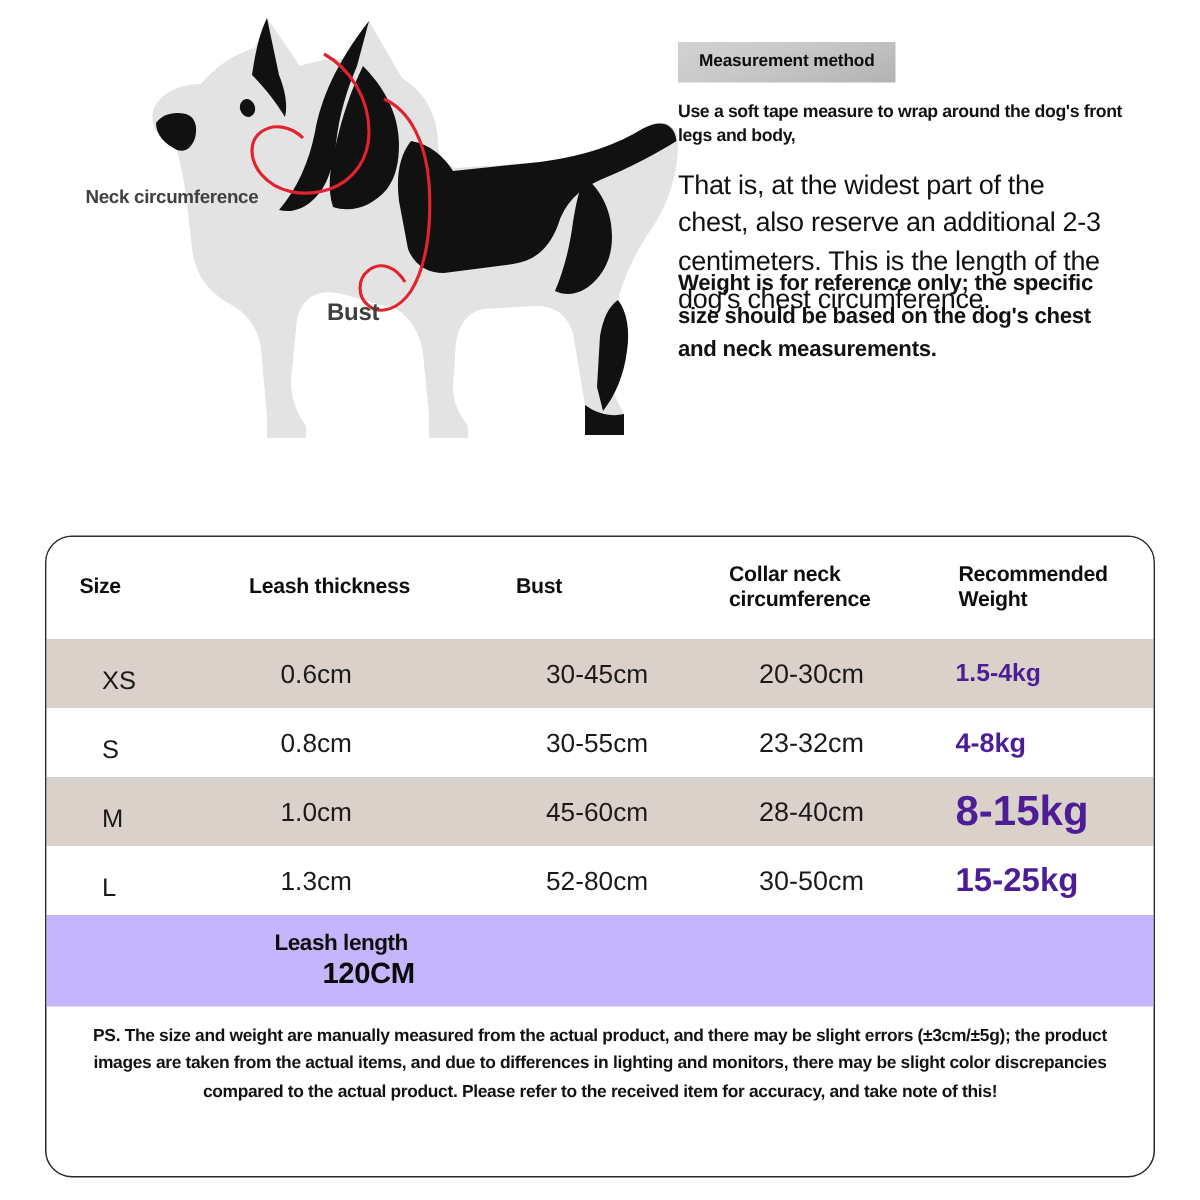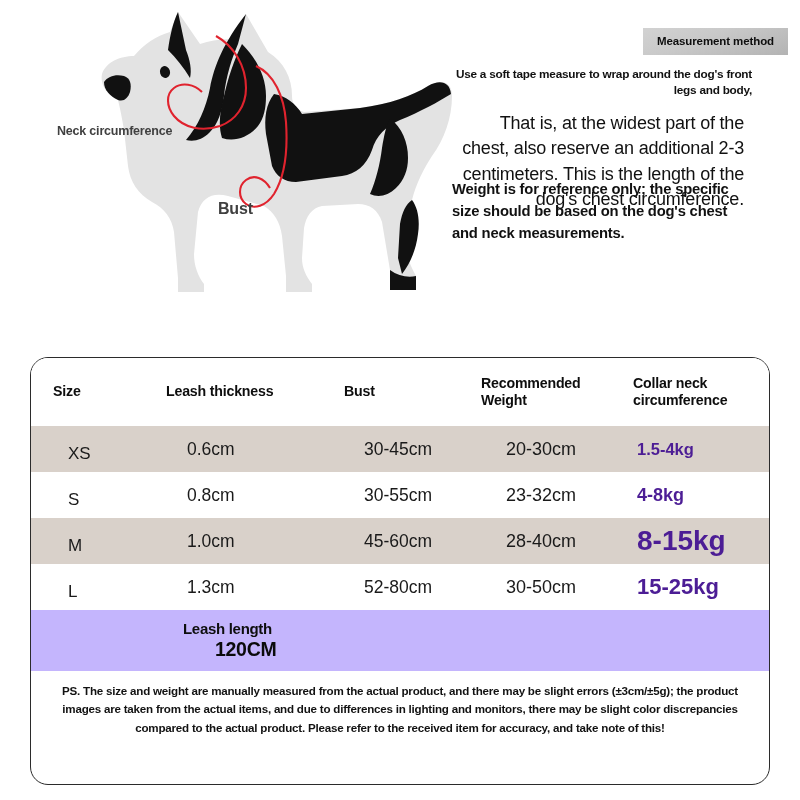--- a/index.html
+++ b/index.html
@@ -53,21 +53,20 @@
     top: 200px;
     font-size: 16px;
   }
 
   
   #method-block {
     position: absolute;
     left: 452px;
     top: 28px;
     width: 336px;
-    text-align: right;
   }
   #method-badge {
     display: inline-block;
     padding: 7px 14px 8px 14px;
     font-size: 11.5px;
     font-weight: bold;
     color: #0d0d0d;
     letter-spacing: -0.1px;
     background: linear-gradient(160deg, #d2d2d2 0%, #c9c9c9 40%, #b3b3b3 100%);
   }
@@ -321,22 +320,22 @@
 
   <div id="weight-note">Weight is for reference only; the specific size should be based on the dog's chest and neck measurements.</div>
 </div>
 
 <div id="size-table">
 
   <div class="trow plain" id="table-header">
     <div class="hcell c-size">Size</div>
     <div class="hcell c-leash">Leash thickness</div>
     <div class="hcell c-bust">Bust</div>
+    <div class="hcell c-collar">Collar neck circumference</div>
     <div class="hcell c-weight">Recommended Weight</div>
-    <div class="hcell c-collar">Collar neck circumference</div>
   </div>
 
   <div class="trow shaded data-row r-xs">
     <div class="dcell c-size">XS</div>
     <div class="dcell c-leash">0.6cm</div>
     <div class="dcell c-bust">30-45cm</div>
     <div class="dcell c-collar">20-30cm</div>
     <div class="dcell c-weight">1.5-4kg</div>
   </div>
 

